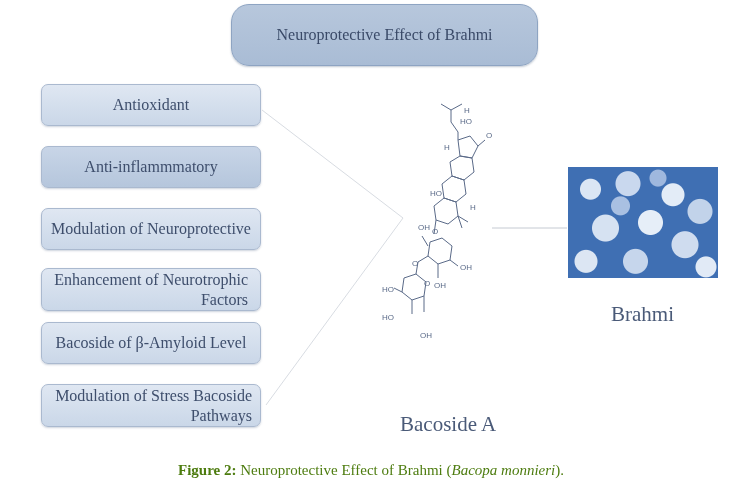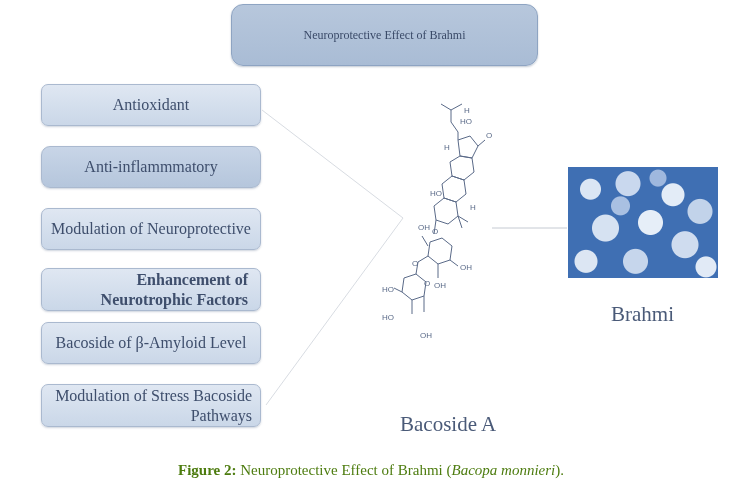--- a/index.html
+++ b/index.html
@@ -1,21 +1,21 @@
 <!DOCTYPE html>
 <html><head>
 <meta charset="utf-8">
 <style>
   html, body { margin:0; padding:0; }
   body { width:742px; height:490px; background:#ffffff; position:relative; overflow:hidden;
          font-family:"Liberation Serif", "DejaVu Serif", serif; }
   .title-box { position:absolute; left:231px; top:4px; width:305px; height:60px;
-               background:linear-gradient(#b7c7dc,#a9bcd5); border:1px solid #8ea4c2; border-radius:12px;
+               background:linear-gradient(#b7c7dc,#a9bcd5); border:1px solid #8ea4c2; border-radius:18px;
                box-shadow:0 1px 2px rgba(80,100,130,0.35);
-               display:flex; align-items:center; justify-content:center; color:#3a4a68; font-size:12px;text-align:center; }
+               display:flex; align-items:center; justify-content:center; color:#3a4a68; font-size:16px;text-align:center; }
   .effect { position:absolute; left:41px; width:220px; border:1px solid #aab9cf; border-radius:7px;
             background:linear-gradient(#dfe7f2,#cad7e8); color:#3e4e6c; font-size:16px; text-align:right;
             display:flex; align-items:center; justify-content:center; line-height:20px;
             box-shadow:0 1px 2px rgba(90,110,140,0.3); box-sizing:border-box; }
   .effect.dark { background:linear-gradient(#c8d5e7,#b5c6dc); }
   svg { position:absolute; left:0; top:0; }
   .mol-label, .plant-label { position:absolute; color:#4a5a78; font-size:21px; }
   .caption { position:absolute; left:0; width:742px; top:462px; text-align:center; font-size:15px; color:#4d7c0f; }
   .caption b { font-weight:bold; }
   .plant-img { position:absolute; left:568px; top:167px; width:150px; height:111px;
@@ -34,23 +34,23 @@
                  radial-gradient(circle at 35% 35%, #a9c0e2 0 9px, transparent 10px),
                  #3f6fb3;
              }
 </style>
 </head>
 <body>
 
 <div class="title-box">Neuroprotective Effect of Brahmi</div>
 
 <div class="effect" style="top:84px;height:42px;">Antioxidant</div>
-<div class="effect dark" style="top:146px;height:42px;border-radius:9px;">Anti-inflammmatory</div>
+<div class="effect dark" style="top:146px;height:42px;">Anti-inflammmatory</div>
 <div class="effect" style="top:208px;height:42px;">Modulation of Neuroprotective</div>
-<div class="effect" style="top:268px;height:43px;padding:0 12px;font-weight:bold;">Enhancement of Neurotrophic Factors</div>
+<div class="effect" style="top:268px;height:43px;padding:0 12px;">Enhancement of Neurotrophic Factors</div>
 <div class="effect" style="top:322px;height:42px;">Bacoside of β-Amyloid Level</div>
 <div class="effect" style="top:384px;height:43px;padding:0 8px;">Modulation of Stress Bacoside Pathways</div>
 
 <svg width="742" height="490">
   <line x1="262" y1="110" x2="403" y2="218" stroke="#d8dce2" stroke-width="1"></line>
   <line x1="403" y1="218" x2="266" y2="405" stroke="#d8dce2" stroke-width="1"></line>
   <line x1="492" y1="228" x2="567" y2="228" stroke="#c5cad2" stroke-width="1"></line>
 
   <g stroke="#5a6a88" stroke-width="1" fill="none">
 

